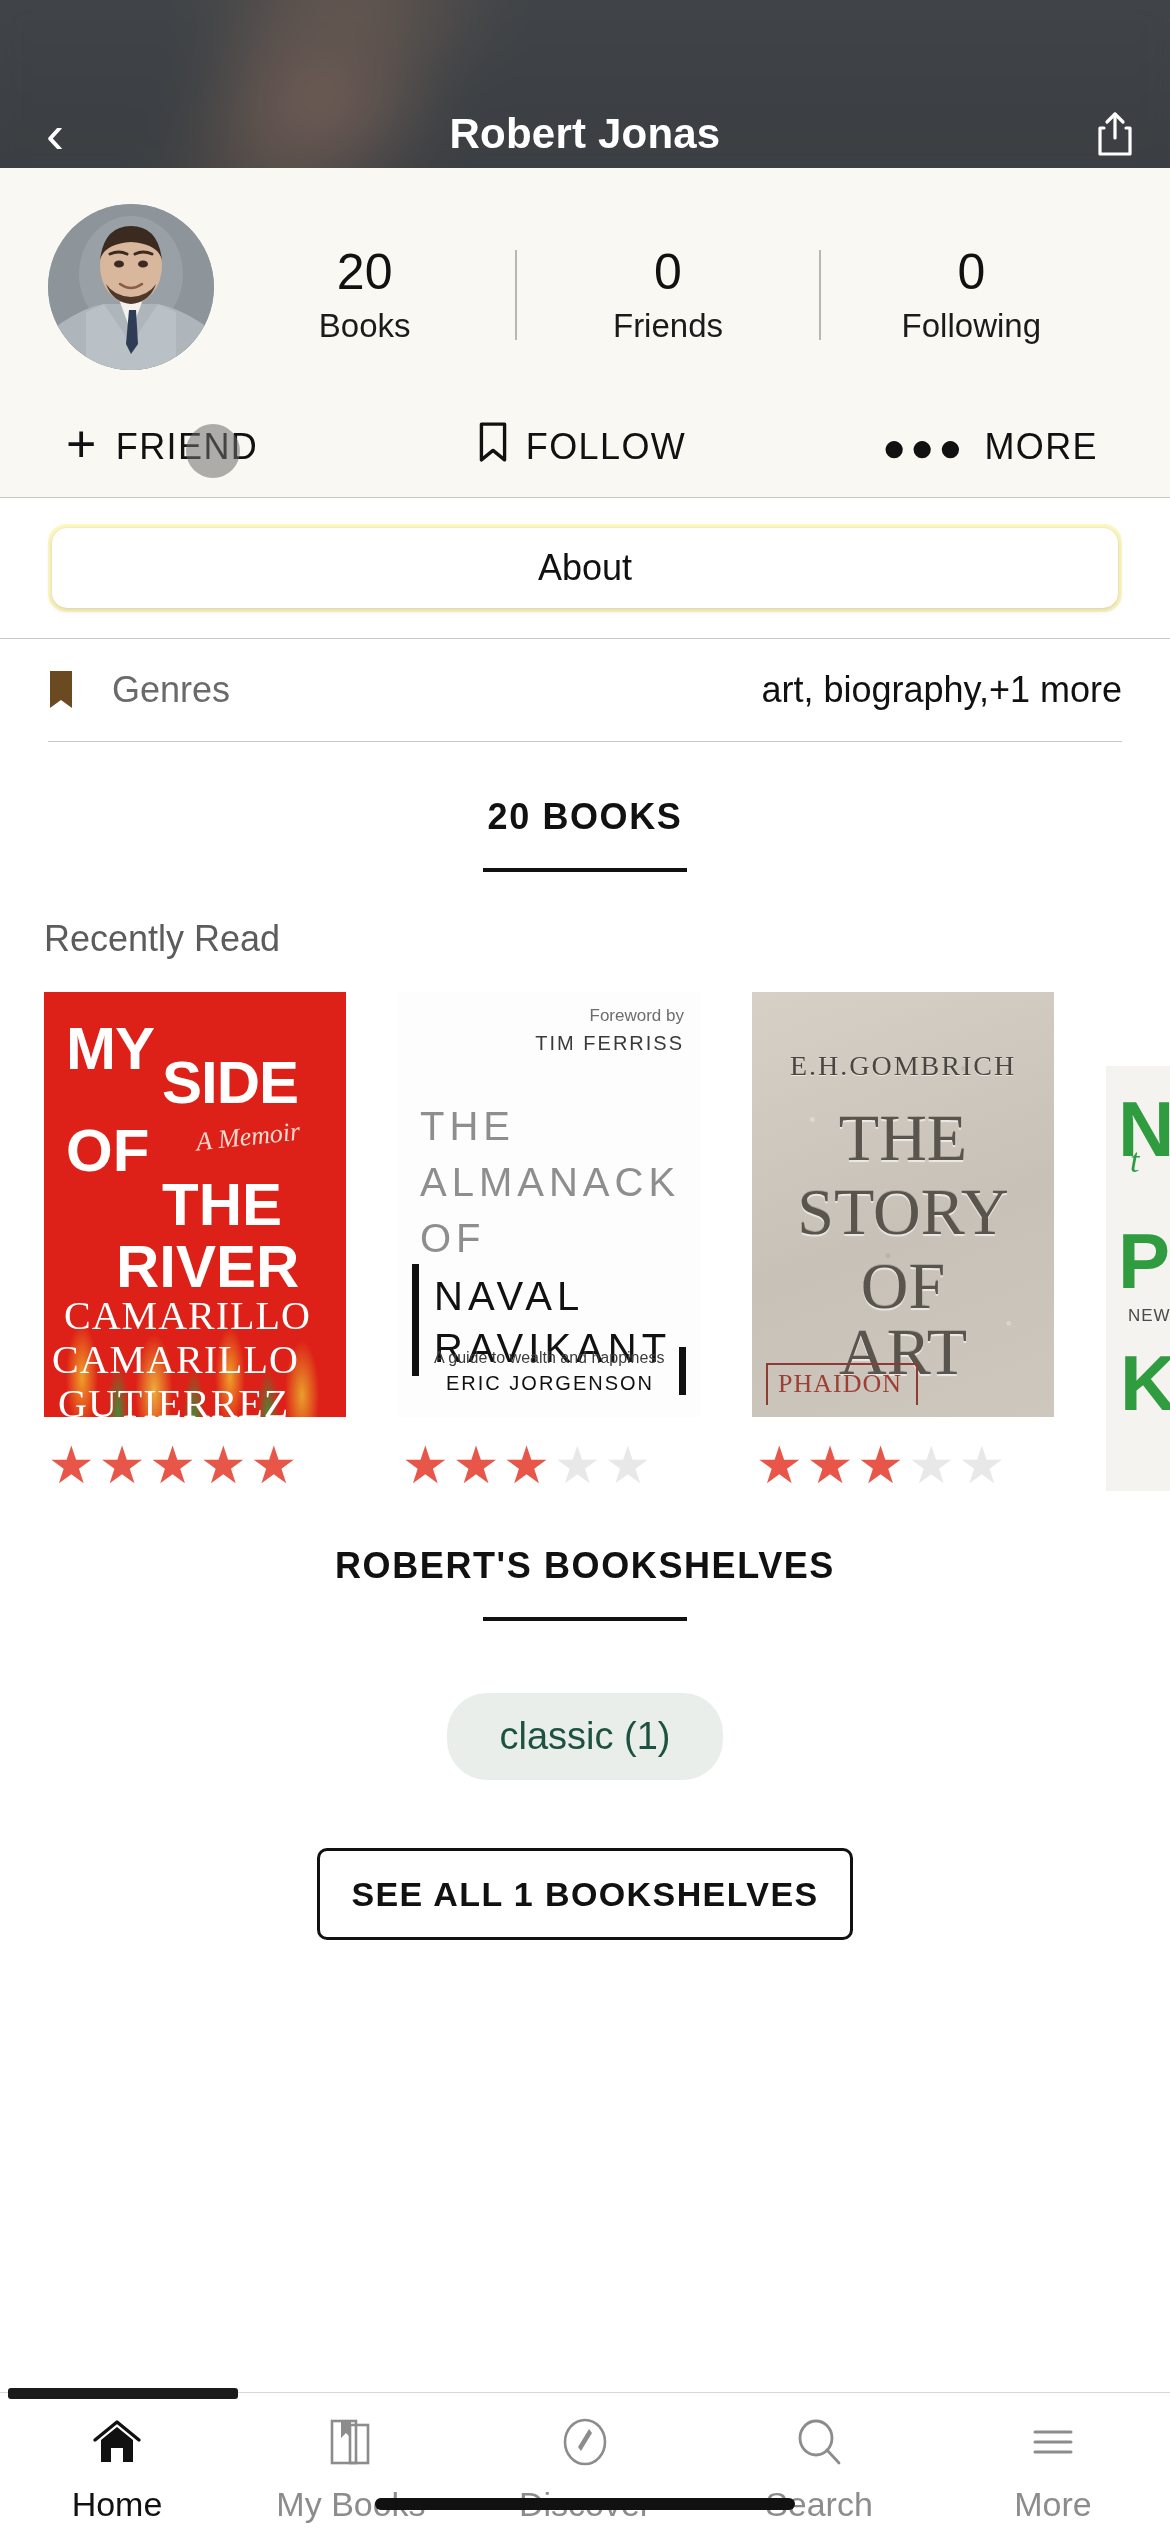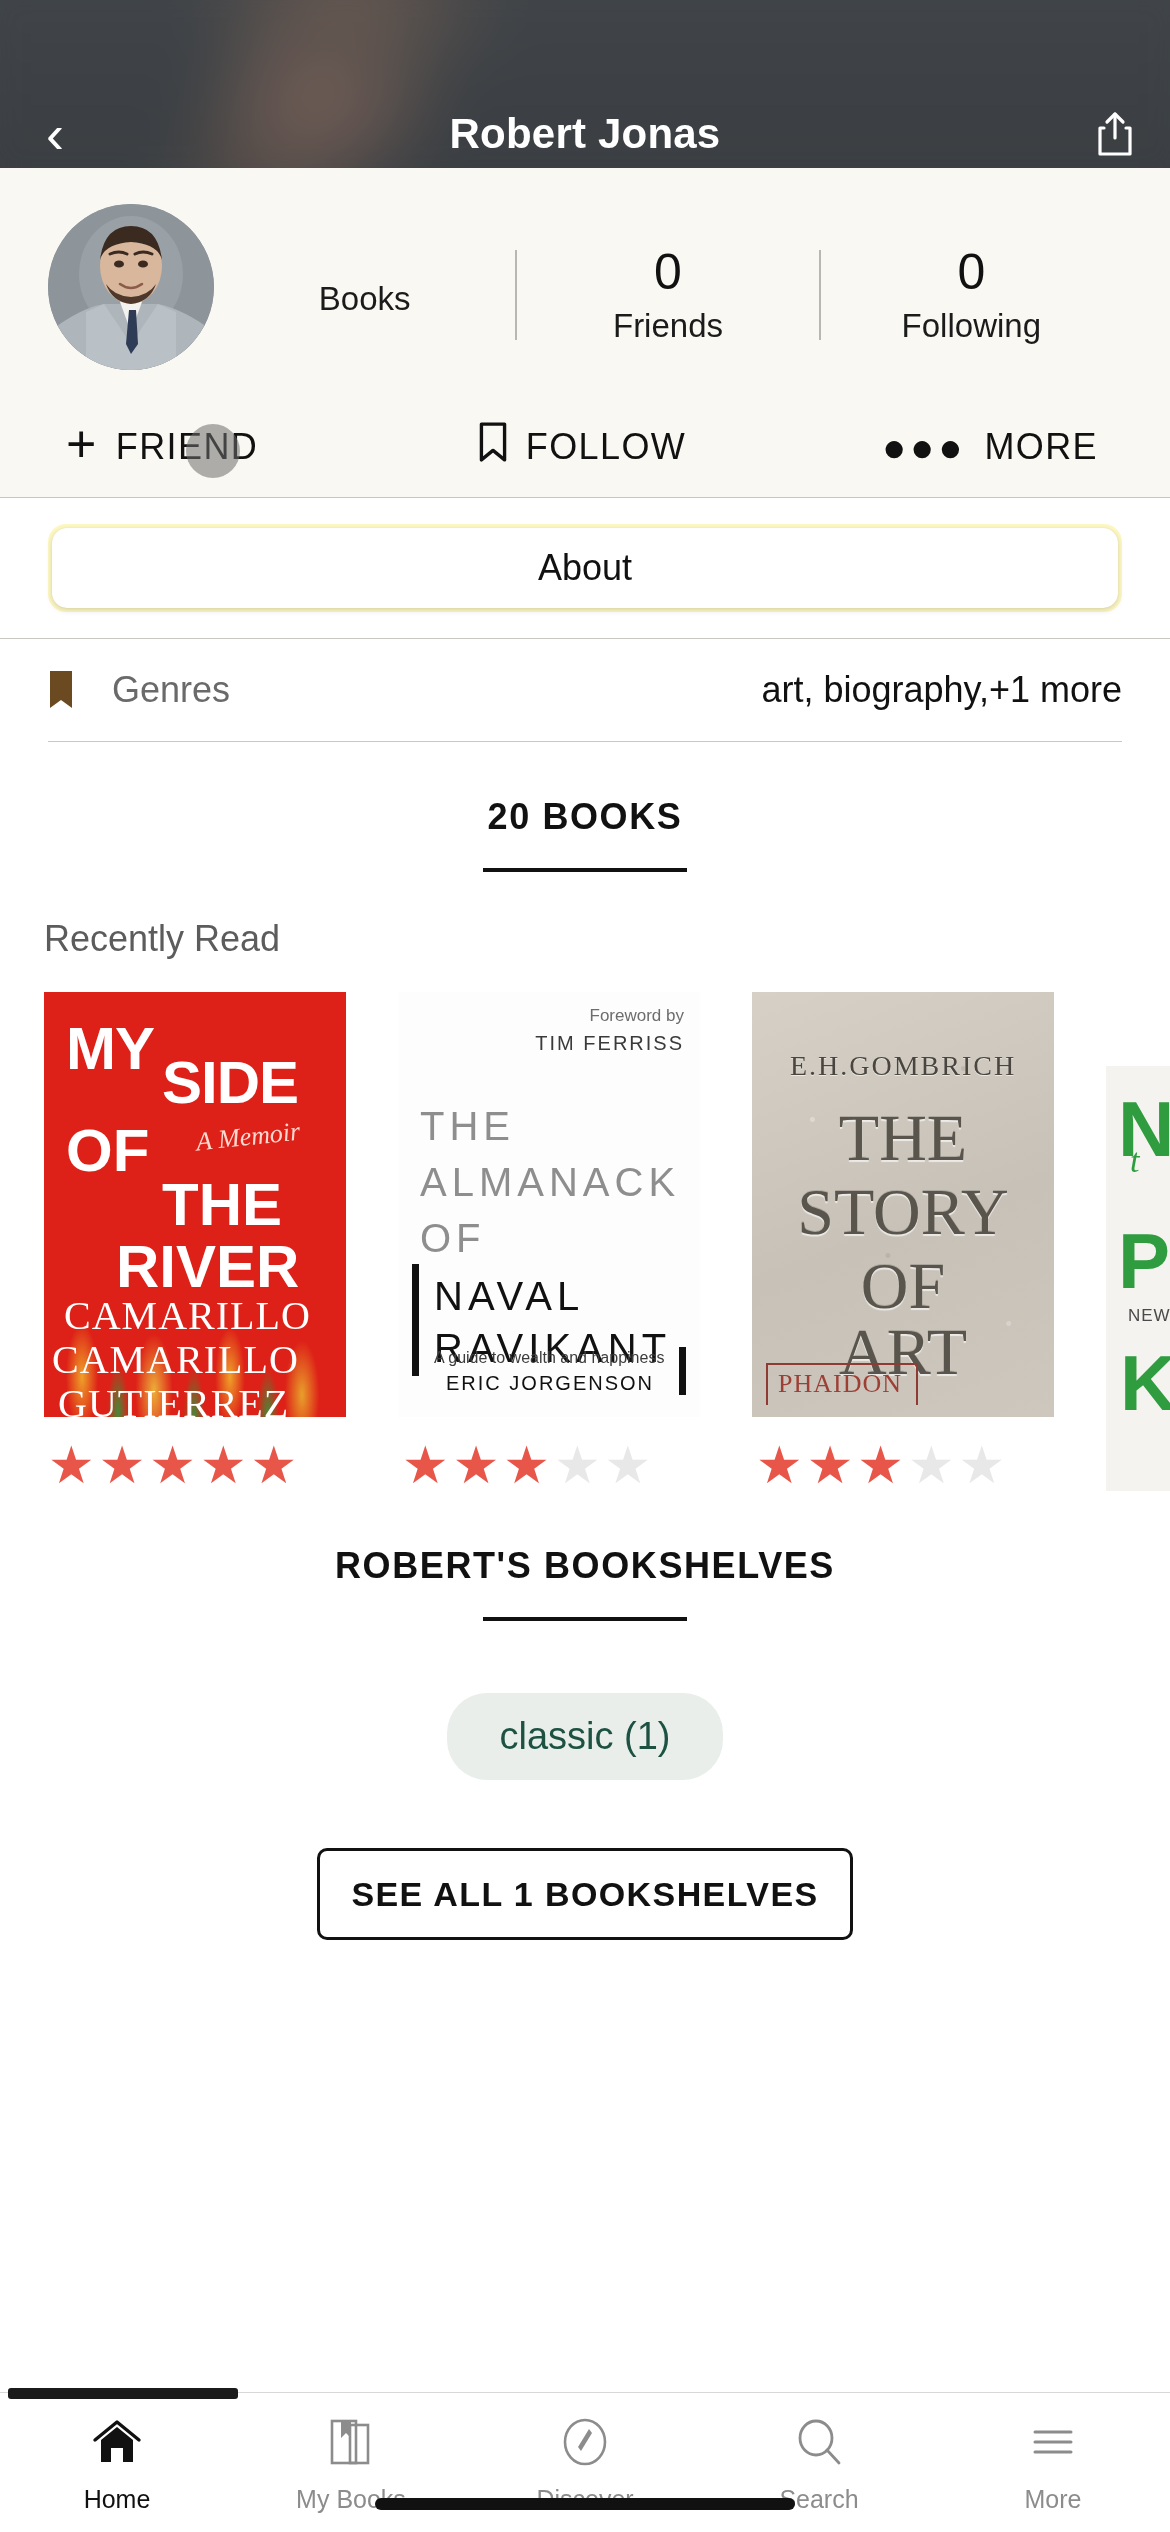--- a/index.html
+++ b/index.html
@@ -261,21 +261,21 @@
   }
 
   
   .tabbar {
     position:absolute; left:0; bottom:0; width:1170px; height:140px;
     background:#fff; border-top:1px solid #d8d8d8;
     display:flex; align-items:flex-start; padding-top:18px; z-index:20;
   }
   .tab { flex:1; display:flex; flex-direction:column; align-items:center; gap:12px; }
   .tab .ico { height:62px; display:flex; align-items:center; justify-content:center; }
-  .tab .lb  { font-size:25px; color:#8c8c8c; }
+  .tab .lb  { font-size:34px; color:#8c8c8c; }
   .tab.active .lb { color:#111; }
   .home-indicator {
     position:absolute; left:50%; transform:translateX(-50%); bottom:22px;
     width:420px; height:12px; border-radius:8px; background:#111; z-index:30;
   }
   .left-bar {
     position:absolute; left:8px; bottom:133px; width:230px; height:11px;
     background:#1b1b1b; border-radius:3px; z-index:25;
   }
 </style>
@@ -322,20 +322,21 @@
           <ellipse cx="95" cy="60" rx="5" ry="3.6" fill="#3a2a20"></ellipse>
           <path d="M62 50 Q71 46 79 50" stroke="#3a2a20" stroke-width="3" fill="none" stroke-linecap="round"></path>
           <path d="M87 50 Q95 46 104 50" stroke="#3a2a20" stroke-width="3" fill="none" stroke-linecap="round"></path>
           <path d="M72 80 Q83 88 94 80" stroke="#8a5c49" stroke-width="2.6" fill="none" stroke-linecap="round"></path>
         </g>
       </svg>
     </div>
 
     <div class="stats">
       <div class="stat">
+        <div class="num">20</div>
         <div class="lbl">Books</div>
       </div>
       <div class="stat-div"></div>
       <div class="stat">
         <div class="num">0</div>
         <div class="lbl">Friends</div>
       </div>
       <div class="stat-div"></div>
       <div class="stat">
         <div class="num">0</div>

